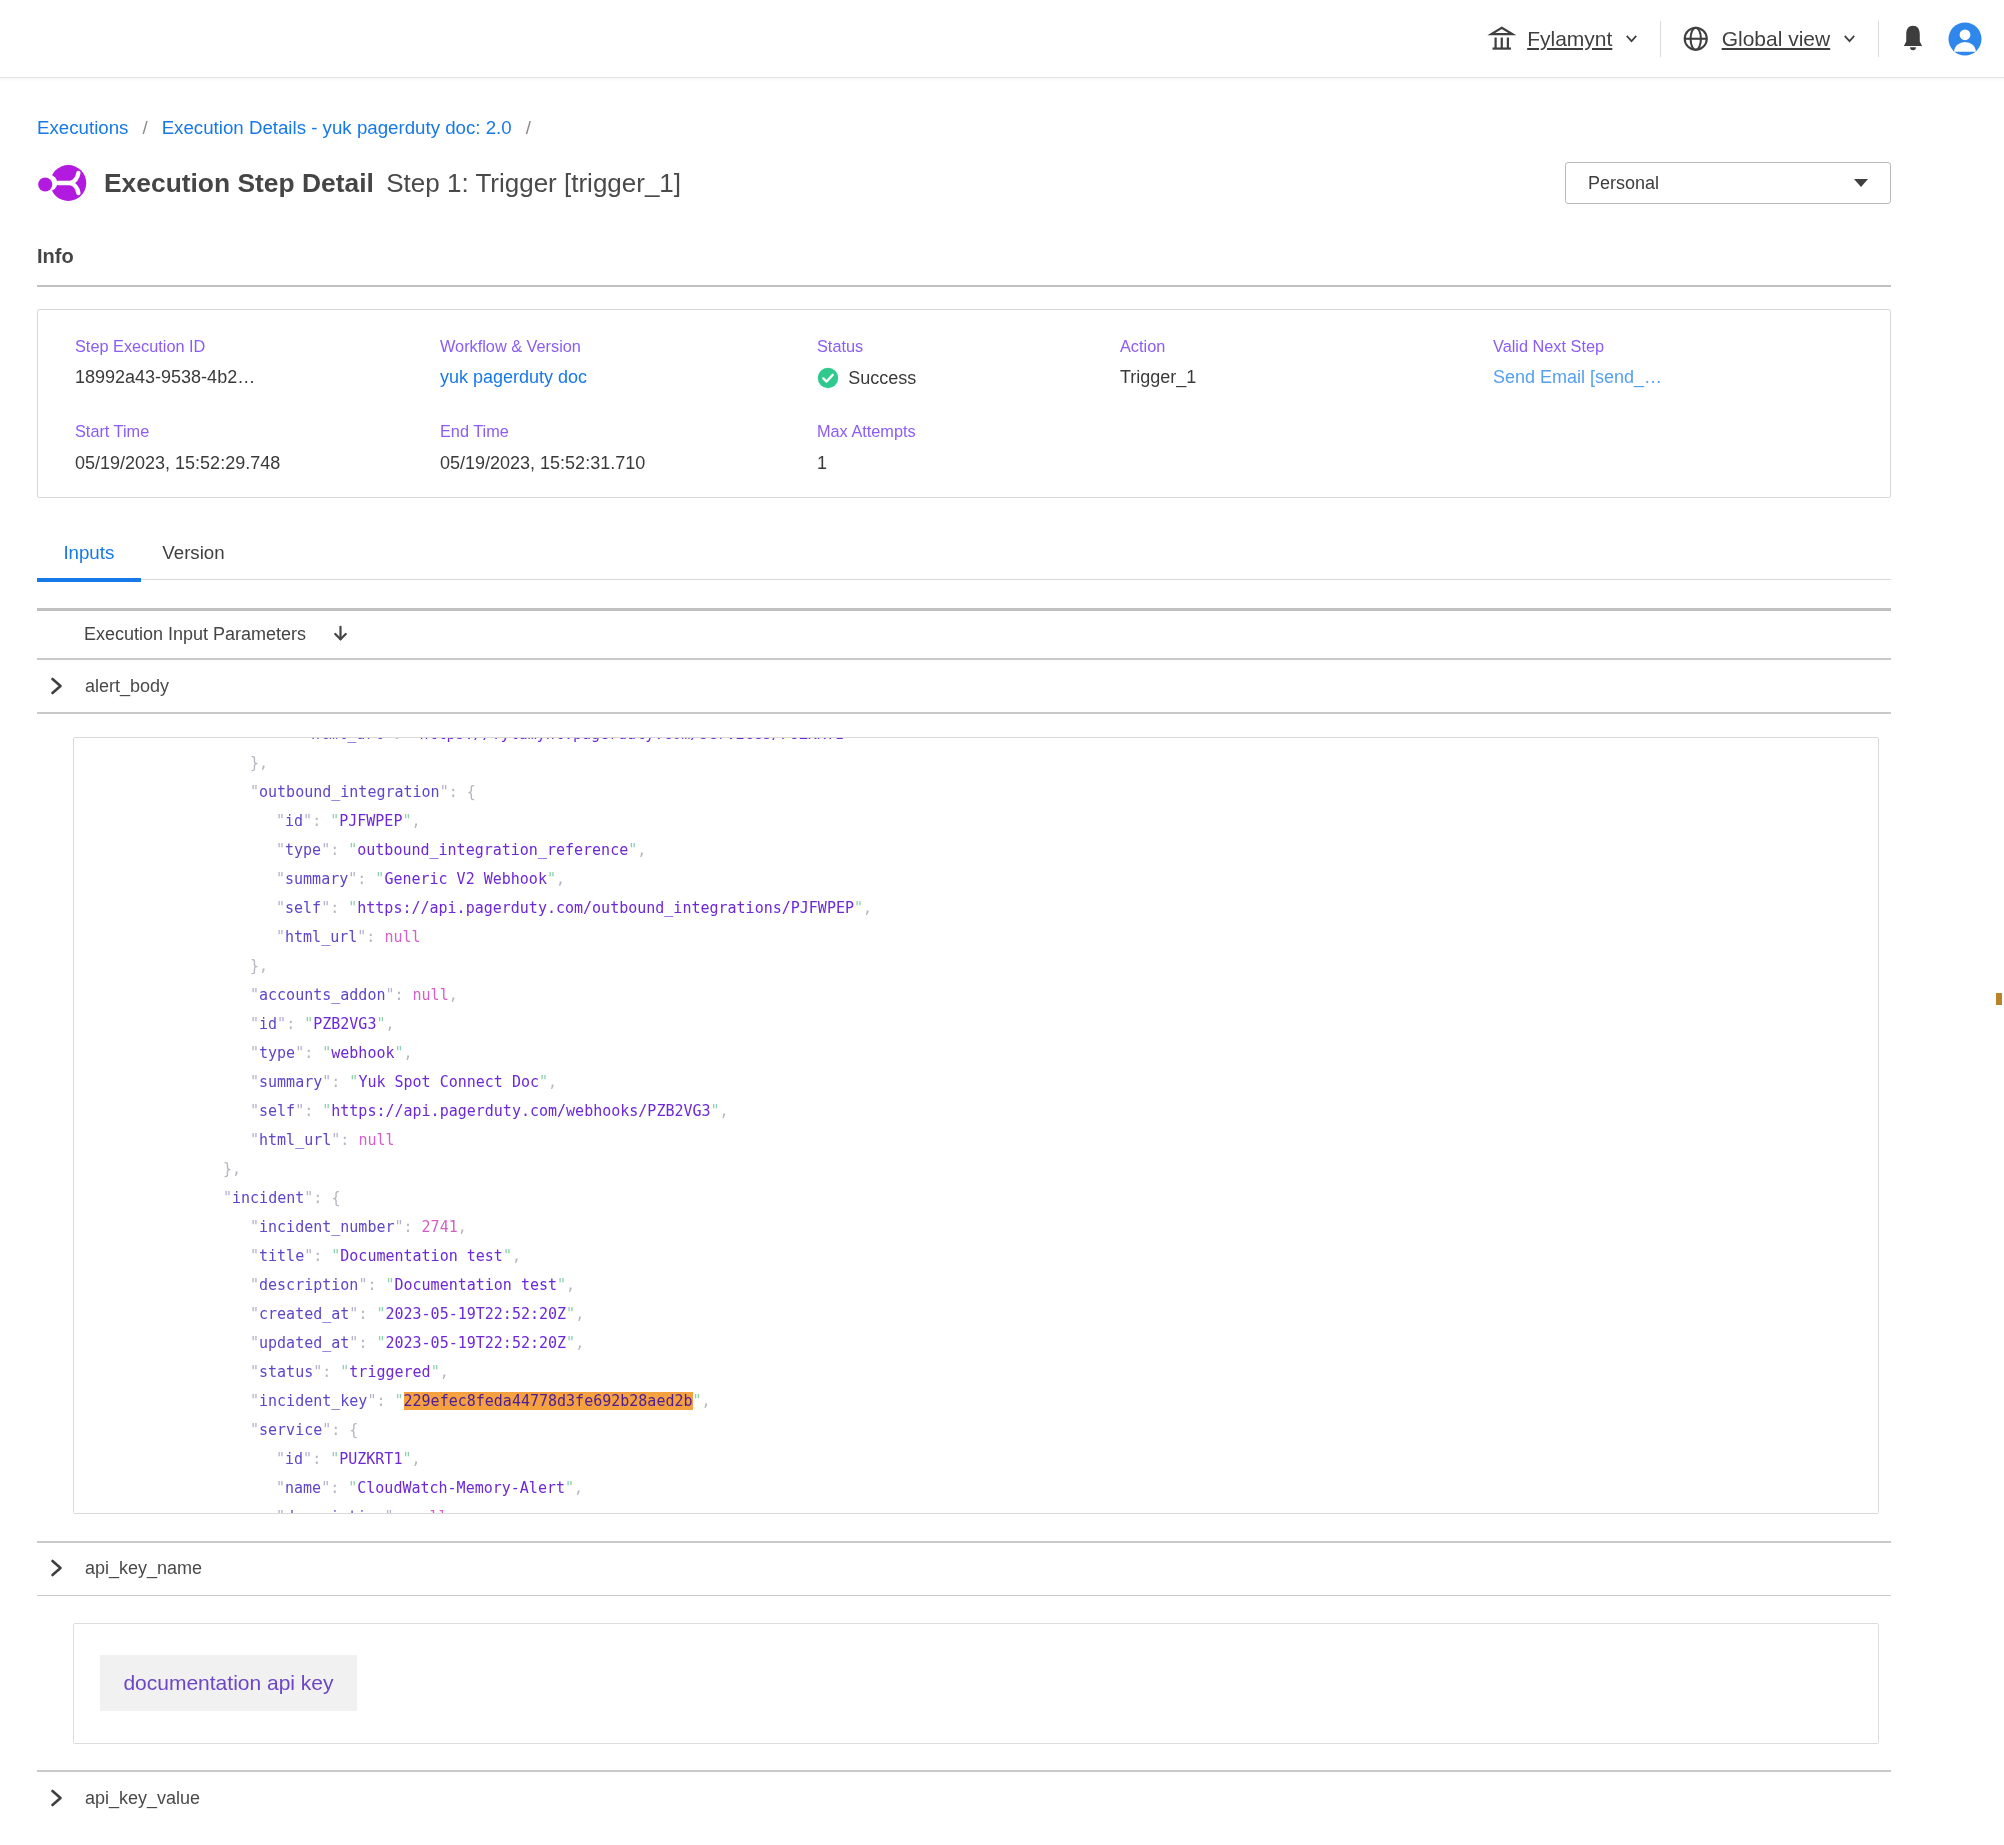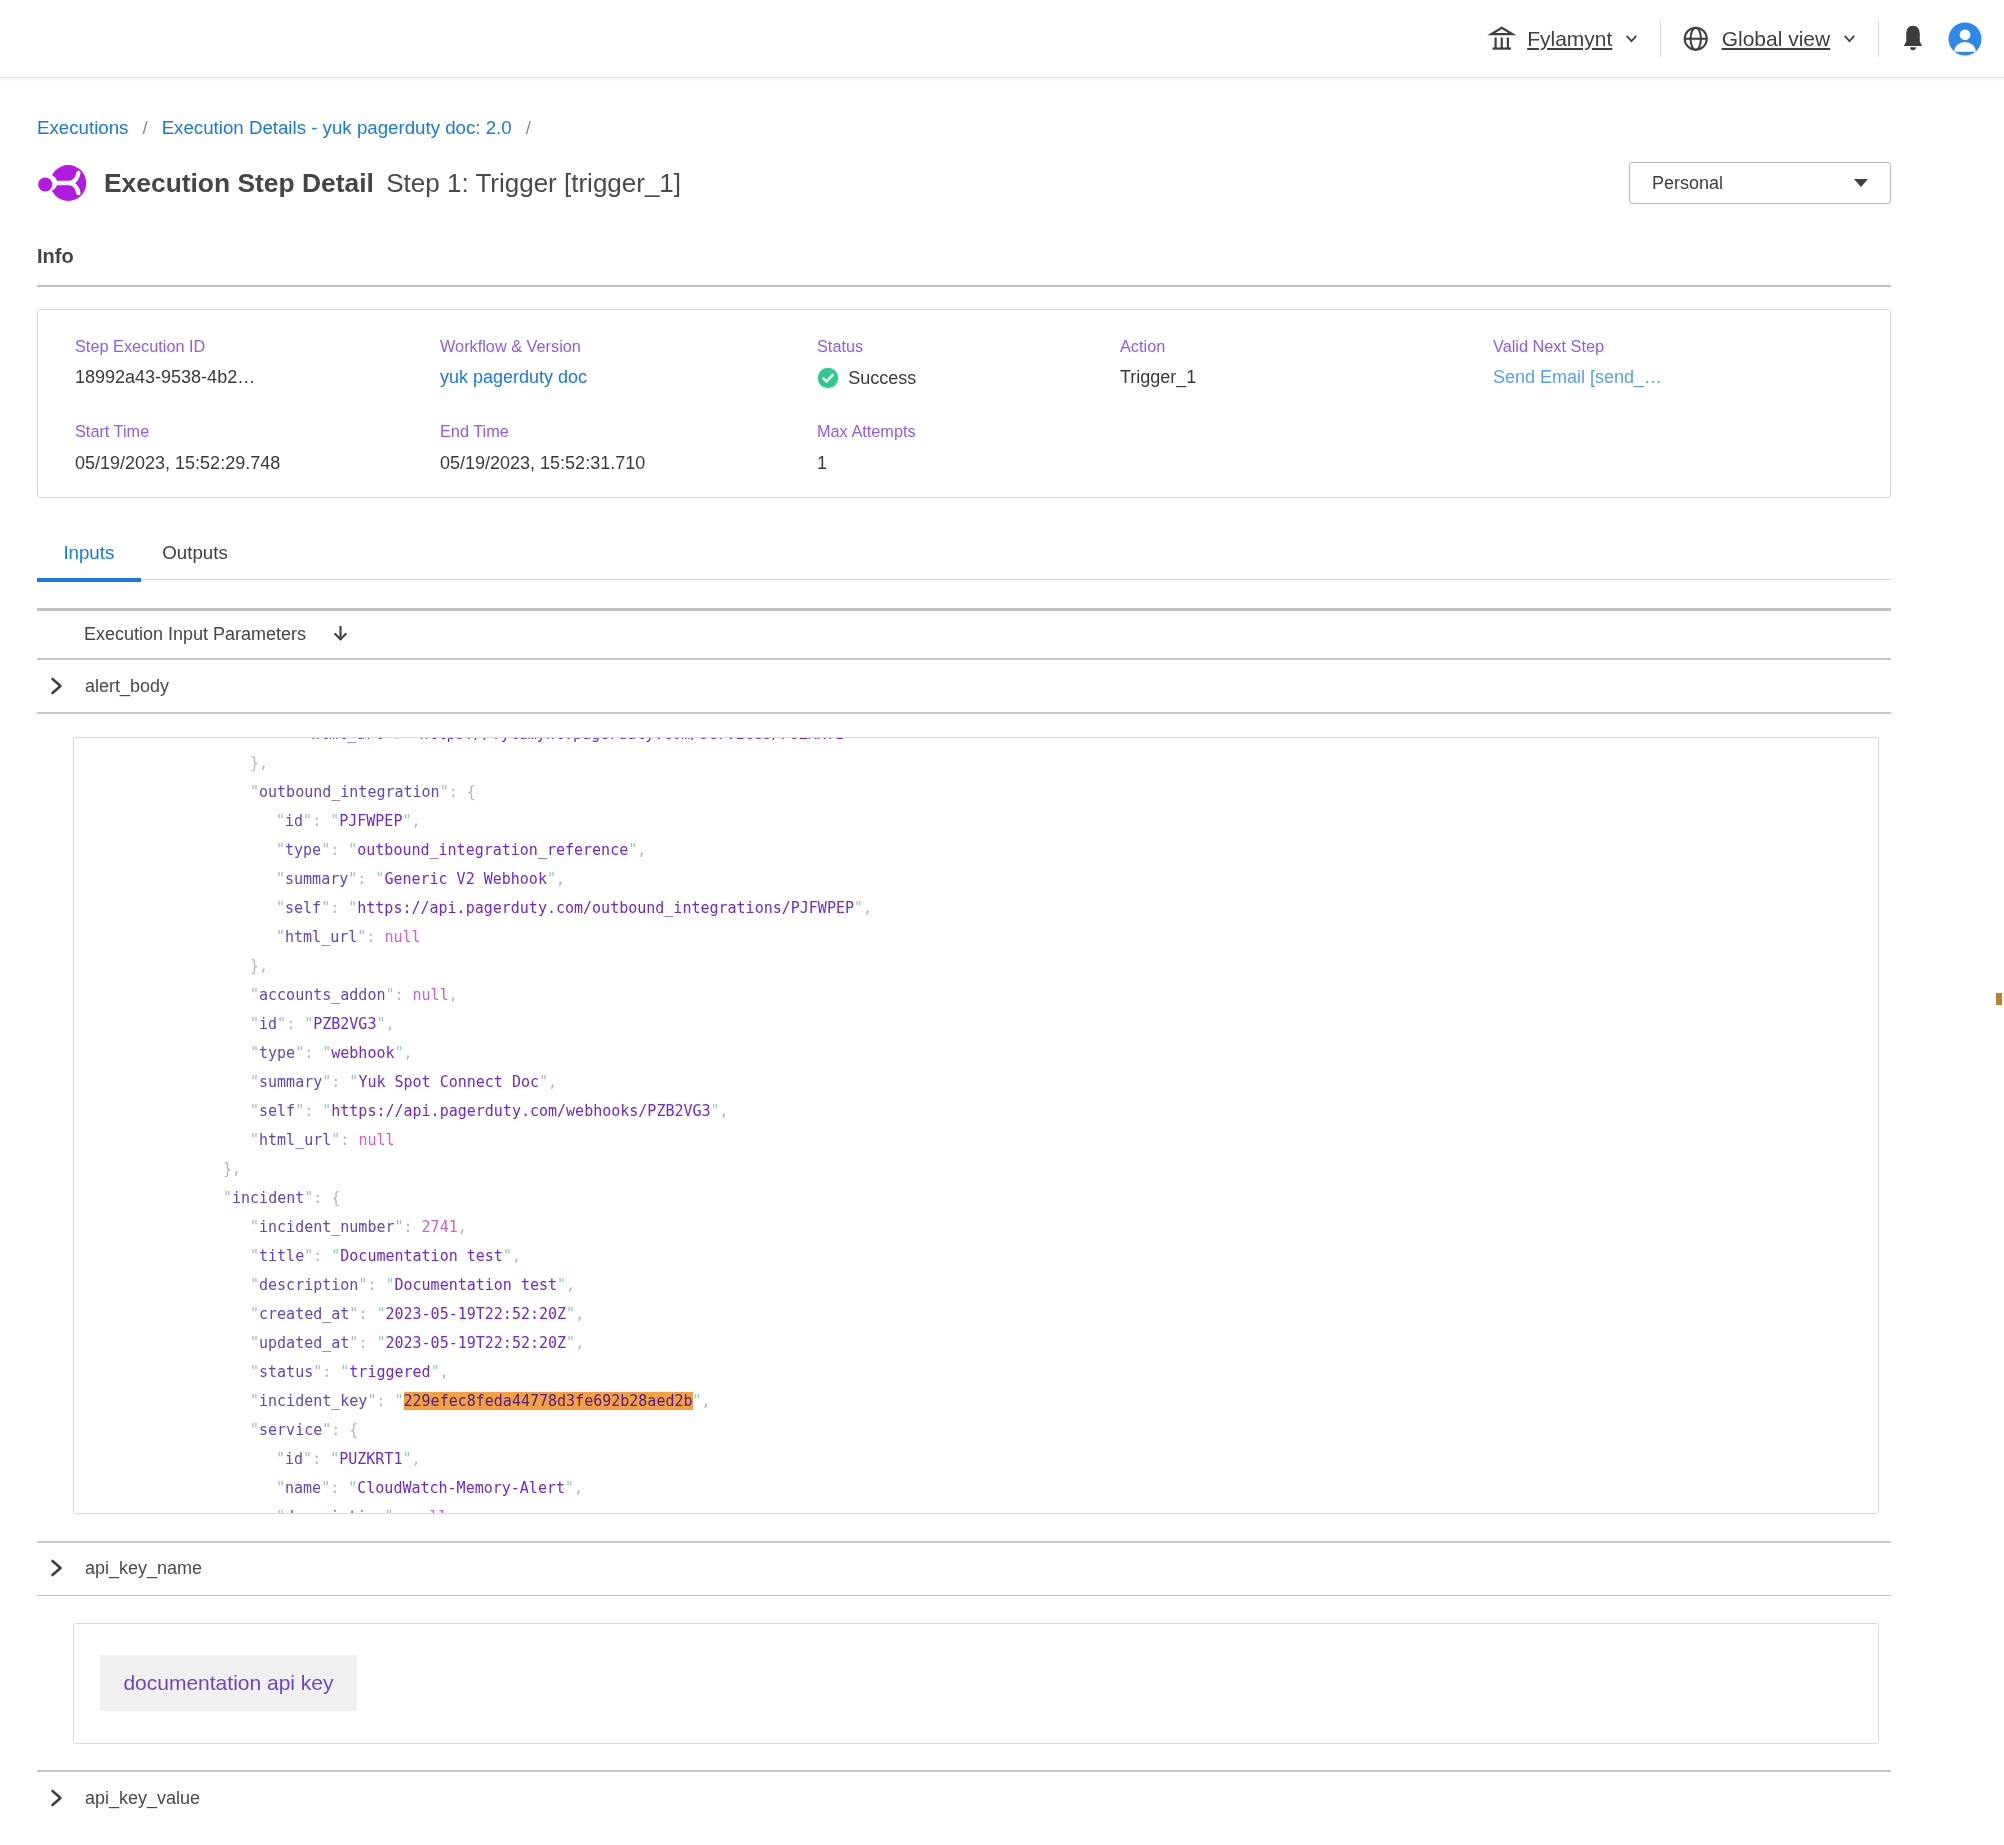--- a/index.html
+++ b/index.html
@@ -17,21 +17,21 @@
   
   .content { padding:0 114px 0 37px; }
 
   .breadcrumb { margin-top:39px; font-size:18.7px; display:flex; gap:14px; align-items:center;}
   .breadcrumb a { color:#1779e8; text-decoration:none; cursor:pointer;}
   .crumb-sep { color:#8a8a8a; }
 
   .title-row { margin-top:22px; display:flex; align-items:center; }
   .page-title { font-size:26.4px; font-weight:bold; color:#454545; margin-left:17px;}
   .page-subtitle { font-size:26px; font-weight:400; color:#4a4a4a; margin-left:12.4px;}
-  .select-box { margin-left:auto; width:262px; height:42px; border:1.2px solid #b9b9b9;
+  .select-box { margin-left:auto; width:326px; height:42px; border:1.2px solid #b9b9b9;
     border-radius:3.1px; display:flex; align-items:center; padding:0 22px; font-size:18px;
     color:#3d3d3d; background:#fff; position:relative; cursor:pointer;}
   .select-caret { margin-left:auto; width:0; height:0; border-left:7px solid transparent;
     border-right:7px solid transparent; border-top:8.5px solid #3f3f3f; }
 
   .section-heading { margin-top:40px; font-size:20px; color:#454545; }
   .divider { height:2.3px; background:#c0c0c0; margin-top:17px; }
 
   
   .info-card { margin-top:22px; border:1.2px solid #d8d8d8; border-radius:2.3px;
@@ -214,21 +214,21 @@
     </div>
     <div>
       <div class="field-label">Max Attempts</div>
       <div class="field-value">1</div>
     </div>
     <div></div>
   </div>
 
   <div class="tabs">
     <div class="tab active">Inputs</div>
-    <div class="tab">Outputs</div>
+    <div class="tab">Version</div>
   </div>
 
   <div class="divider heavy-gap"></div>
 
   <div class="param-header">
     <span class="label">Execution Input Parameters</span>
     <span style="margin-left:23px;">
       <svg width="23" height="23" viewBox="0 0 24 24" fill="none" stroke="#454545" stroke-width="2.3" stroke-linecap="round" stroke-linejoin="round">
         <line x1="12" y1="4" x2="12" y2="17"></line>
         <path d="M6.5 11.5 L12 17 L17.5 11.5"></path>

